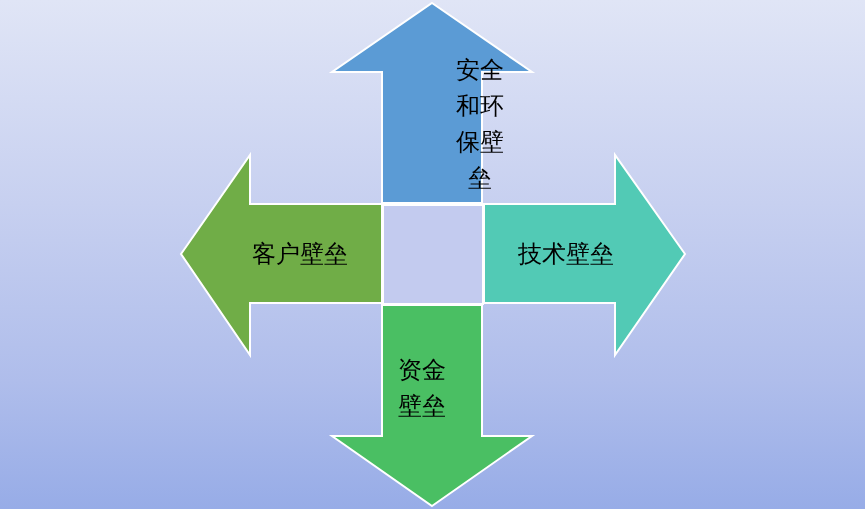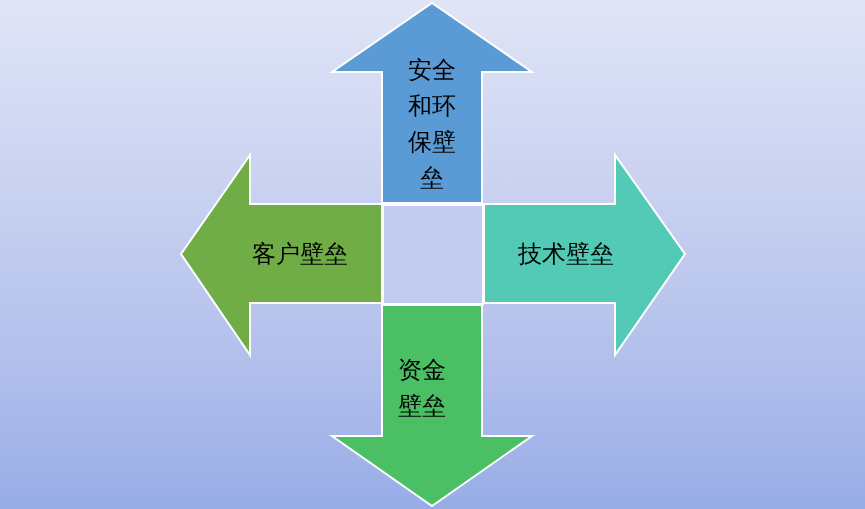--- a/index.html
+++ b/index.html
@@ -26,21 +26,21 @@
 
     <polygon points="181,254 250,155 250,204 382,204 382,303 250,303 250,355" fill="#70ad47" stroke="#ffffff" stroke-width="2"></polygon>
 
     <polygon points="685,254 615,155 615,204 484,204 484,303 615,303 615,355" fill="#52cab5" stroke="#ffffff" stroke-width="2"></polygon>
 
     <polygon points="432,506 532,436 482,436 482,305 382,305 382,436 332,436" fill="#4abf63" stroke="#ffffff" stroke-width="2"></polygon>
 
     <rect x="383" y="205" width="100" height="99" fill="#c3cbef" stroke="#ffffff" stroke-width="2"></rect>
   </svg>
 
-  <div class="lbl" style="left:382px; top:52px; width:100px;">安全
+  <div class="lbl" style="left:382px; top:52px; width:100px;padding-left:48px;">安全
 和环
 保壁
 垒</div>
   <div class="lbl" style="left:498px; top:236px; width:136px;">技术壁垒</div>
   <div class="lbl" style="left:232px; top:236px; width:136px;">客户壁垒</div>
   <div class="lbl" style="left:382px; top:352px; width:80px;">资金
 壁垒</div>
 </div>
 
 </body></html>

